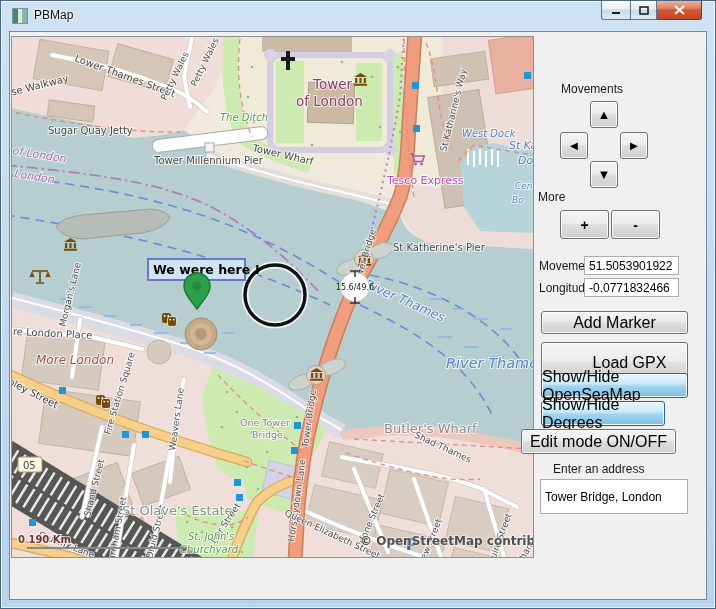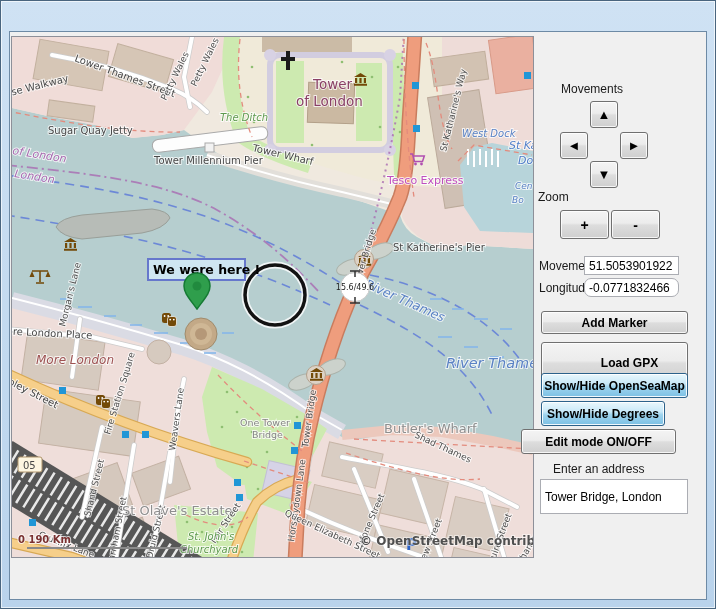--- a/index.html
+++ b/index.html
@@ -27,23 +27,23 @@
     background:linear-gradient(#f4c9ba,#e2917311 0%),linear-gradient(#eeb5a2,#dd8165 40%,#cc5330 50%,#c0401f);}
   .client{position:absolute;left:8px;top:30px;right:8px;bottom:8px;background:#f0f0f0;
     border:1px solid #6d8aa5;box-sizing:border-box;}
   .abs{position:absolute;}
   .map-panel{left:10px;top:35px;width:521px;height:520px;border:1px solid #8d9099;
     background:#b6cecf;overflow:hidden;}
   .map-panel svg{display:block;}
   .ctl-label{font-size:12px;color:#1a1a1a;}
   .win-btn{border:1px solid #707070;border-radius:3px;box-sizing:border-box;
     background:linear-gradient(#f4f4f4,#ececec 45%,#dddddd 52%,#cfcfcf);
-    font-family:"Liberation Sans",sans-serif;font-size:12px;color:#000;
+    font-family:"Liberation Sans",sans-serif;font-size:16px;color:#000;
     display:flex;align-items:center;justify-content:center;cursor:default;
-    box-shadow:inset 0 0 0 1px rgba(255,255,255,.8);font-weight:bold;}
+    box-shadow:inset 0 0 0 1px rgba(255,255,255,.8);}
   .win-btn.toggled{border-color:#2c628b;
     background:linear-gradient(#e9f7fd,#c9e9f8 42%,#9fd4ee 55%,#7cc0e4);
     box-shadow:inset 0 0 0 1px rgba(255,255,255,.9);}
   .arrow-btn{font-size:13px;font-weight:bold;}
   .zoom-btn{font-size:14px;font-weight:bold;}
   .txt-input{border:1px solid #abadb3;background:#fff;font-family:"Liberation Sans",sans-serif;
     font-size:12px;color:#000;padding:1px 4px;box-sizing:border-box;}
   
   .ml{font-family:"DejaVu Sans",sans-serif;paint-order:stroke;stroke:#ffffff;stroke-width:2px;stroke-opacity:.75;}
   .street{font-size:9px;fill:#4e4e4e;}
@@ -69,20 +69,45 @@
   .dash-purple{stroke:#a96ab2;stroke-width:1.8;stroke-dasharray:11 4 2 4;fill:none;opacity:.8;}
   .dot-purple{stroke:#a96ab2;stroke-width:2;stroke-dasharray:2 4;fill:none;opacity:.8;}
   .dash-red{stroke:#e38b7d;stroke-width:1.3;stroke-dasharray:5 4;fill:none;}
   .tide{stroke:#86b7ea;stroke-width:1.6;}
 </style>
 </head>
 <body>
 
 <div class="window">
 
+  <div class="titlebar">
+    <div class="title-icon">
+        <i></i>
+        <i></i>
+        <i></i>
+      </div>
+    <div class="title-text">PBMap</div>
+    <div class="caption-btns">
+      <div class="cap-btn min">
+        <svg width="10" height="9">
+            <line x1="1" y1="7" x2="9" y2="7" stroke="#222" stroke-width="2"></line>
+          </svg>
+      </div>
+      <div class="cap-btn max">
+        <svg width="10" height="9">
+            <rect x="1" y="1" width="8" height="7" fill="none" stroke="#222" stroke-width="1.6"></rect>
+          </svg>
+      </div>
+      <div class="cap-btn close">
+        <svg width="11" height="10">
+            <path d="M1,1 L10,9 M10,1 L1,9" stroke="#fff" stroke-width="2"></path>
+          </svg>
+      </div>
+    </div>
+  </div>
 
   <div class="client"></div>
 
   <div class="abs map-panel">
   <svg width="521" height="520" viewBox="0 0 521 520" xmlns="http://www.w3.org/2000/svg">
     <defs>
       <g id="museum">
             <path d="M0,4 L6.5,0 L13,4 Z M1,5 h2.2 v5 h-2.2 Z M5.4,5 h2.2 v5 h-2.2 Z M9.8,5 h2.2 v5 h-2.2 Z M0,10.7 h13 v2 h-13 Z" fill="#734a08"></path>
           </g>
     </defs>
@@ -434,28 +459,28 @@
     </g>
   </svg>
   </div>
 
   <div class="abs ctl-label" style="left:560px;top:81px;">Movements</div>
   <div class="abs win-btn arrow-btn" style="left:589px;top:100px;width:28px;height:27px;">▲</div>
   <div class="abs win-btn arrow-btn" style="left:559px;top:131px;width:28px;height:27px;">◄</div>
   <div class="abs win-btn arrow-btn" style="left:619px;top:131px;width:28px;height:27px;">►</div>
   <div class="abs win-btn arrow-btn" style="left:589px;top:160px;width:28px;height:27px;">▼</div>
 
-  <div class="abs ctl-label" style="left:537px;top:189px;">Zoom</div>
+  <div class="abs ctl-label" style="left:537px;top:189px;">More</div>
   <div class="abs win-btn zoom-btn" style="left:559px;top:209px;width:49px;height:29px;">+</div>
   <div class="abs win-btn zoom-btn" style="left:610px;top:209px;width:49px;height:29px;">-</div>
 
   <div class="abs ctl-label" style="left:538px;top:258px;">Movements</div>
   <input class="abs txt-input" style="left: 583px; top: 255px; width: 95px; height: 19px;" value="51.5053901922">
   <div class="abs ctl-label" style="left:538px;top:280px;">Longitude</div>
-  <input class="abs txt-input" style="left: 583px; top: 277px; width: 95px; height: 19px; border-radius: 7px;" value="-0.0771832466">
+  <input class="abs txt-input" style="left: 583px; top: 277px; width: 95px; height: 19px;" value="-0.0771832466">
 
   <div class="abs win-btn" style="left:540px;top:310px;width:147px;height:23px;">Add Marker</div>
   <div class="abs win-btn" style="left:540px;top:341px;width:147px;height:41px;padding-left:30px;">Load GPX</div>
   <div class="abs win-btn toggled" style="left:540px;top:372px;width:147px;height:25px;">Show/Hide OpenSeaMap</div>
   <div class="abs win-btn toggled" style="left:540px;top:400px;width:124px;height:25px;">Show/Hide Degrees</div>
   <div class="abs win-btn" style="left:520px;top:428px;width:155px;height:25px;">Edit mode ON/OFF</div>
 
   <div class="abs ctl-label" style="left:538px;top:461px;margin-left:14px;">Enter an address</div>
   <input class="abs txt-input" style="left: 539px; top: 478px; width: 148px; height: 35px;" value="Tower Bridge, London">
 

